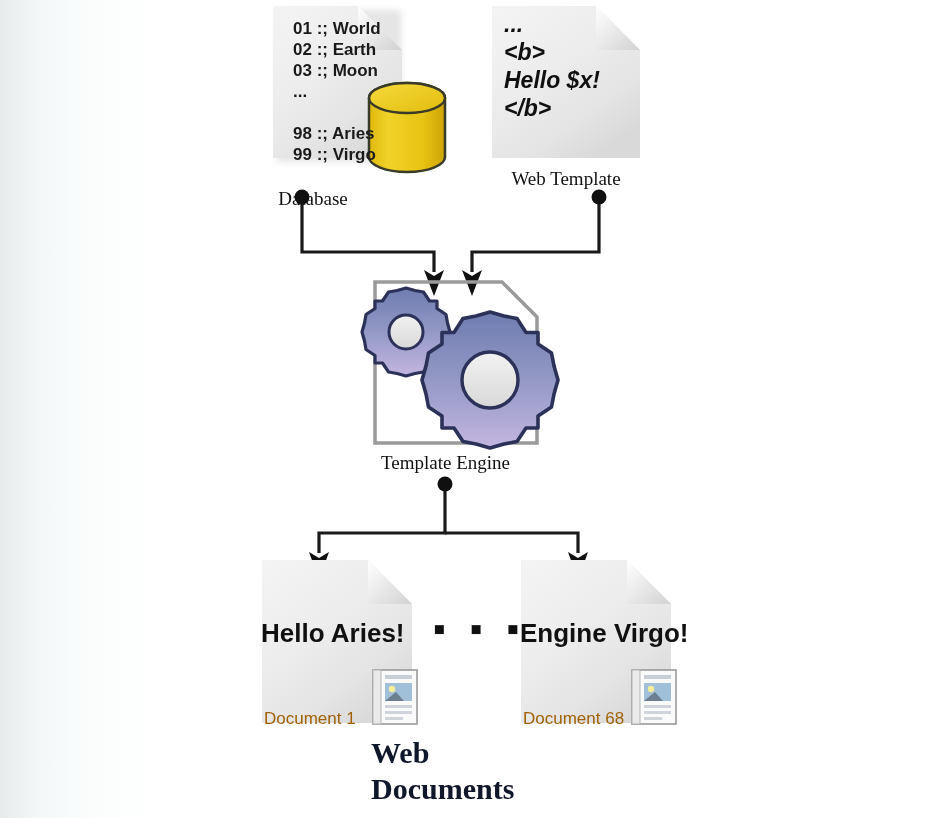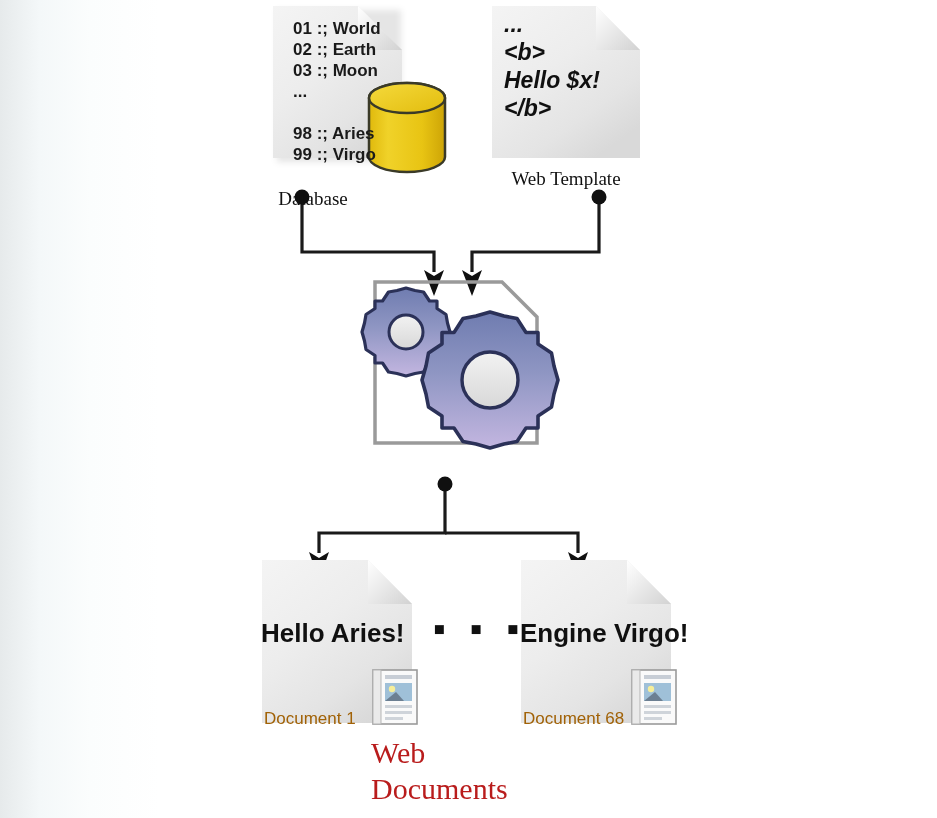--- a/index.html
+++ b/index.html
@@ -77,22 +77,23 @@
     font-size: 19px;
     color: #111111;
     white-space: nowrap;
     text-align: center;
   }
   .big-caption {
     position: absolute;
     font-family: "Liberation Serif", serif;
     font-size: 30px;
     line-height: 36px;
-    color: #b91c1c;
-    white-space: nowrap;
+    color: #0f172a;
+    white-space: nowrap;
+    font-weight: bold;
   }
 
   .ellipsis {
     position: absolute;
     font-family: "Liberation Sans", sans-serif;
     font-weight: bold;
     font-size: 36px;
     letter-spacing: 7px;
     color: #101010;
     white-space: nowrap;
@@ -229,20 +230,21 @@
 
   <div class="tpl-lines" style="left:504px; top:10px;">...
 &lt;b&gt;
 Hello $x!
 &lt;/b&gt;</div>
 
   <div class="node-caption" style="left:273px; top:168px; width:80px;margin-top:20px;">Database</div>
 
   <div class="node-caption" style="left:501px; top:168px; width:130px;">Web Template</div>
 
+  <div class="node-caption" style="left:368px; top:452px; width:155px;">Template Engine</div>
 
   <div class="doc-title" style="left:261px; top:618px;">Hello Aries!</div>
 
   <div class="doc-title" style="left:520px; top:618px;">Engine Virgo!</div>
 
   <div class="doc-caption" style="left:264px; top:709px;">Document 1</div>
 
   <div class="doc-caption" style="left:523px; top:709px;">Document 68</div>
 
   <div class="ellipsis" style="left:433px; top:608px;">▪ ▪ ▪</div>

